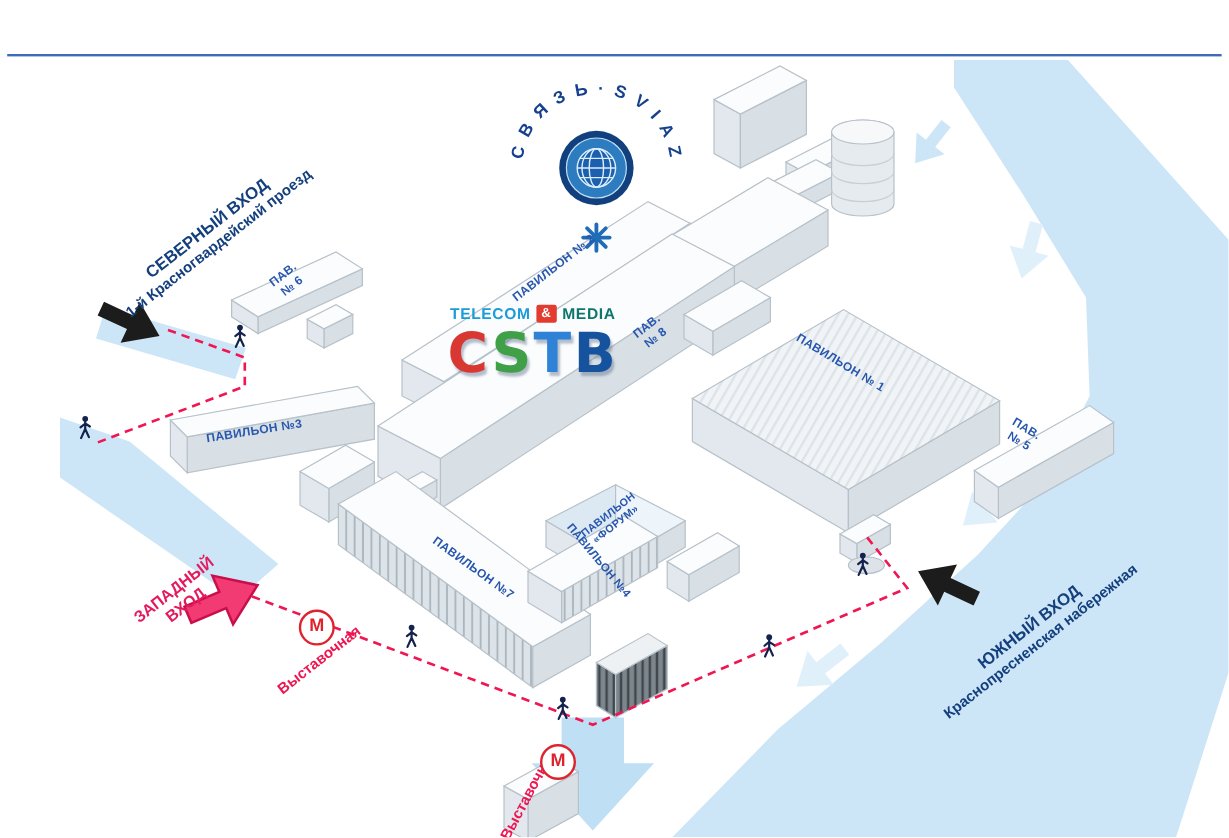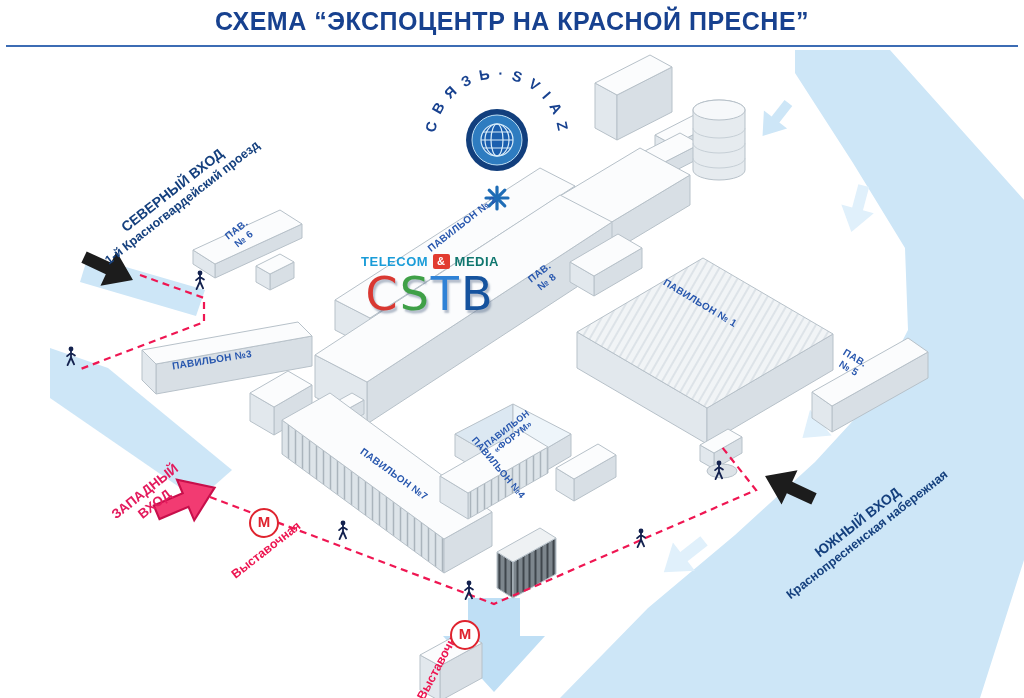--- a/index.html
+++ b/index.html
@@ -9,35 +9,34 @@
          font-size:25px;font-weight:bold;color:#17418f;letter-spacing:.5px}
   .rule{position:absolute;top:45px;left:6px;right:6px;height:2px;background:#3c6cb4}
   svg.underlay{position:absolute;left:0;top:0}
   .lbl{position:absolute;font-weight:bold;text-align:center;line-height:1.18;white-space:nowrap;color:#15407e}
   .pav{position:absolute;color:#2857ae;font-weight:bold;font-size:10px;letter-spacing:.3px;
        text-align:center;line-height:1.15;white-space:nowrap}
   .station{position:absolute;color:#ed1651;font-weight:bold;font-size:12.5px;white-space:nowrap}
   .metro{position:absolute;width:26px;height:26px;border-radius:50%;background:#fff;
          border:2px solid #df232e;color:#df232e;font-weight:bold;text-align:center;
          line-height:24px;font-size:15px;box-sizing:content-box;z-index:4}
-  .cstb-wrap{position:absolute;left:342px;top:254px;width:176px;text-align:center;z-index:5}
+  .cstb-wrap{position:absolute;left:356px;top:254px;width:176px;text-align:center;z-index:5}
   .cstb-top{display:flex;justify-content:center;align-items:center;gap:5px;
             font-size:13px;font-weight:bold;letter-spacing:.5px}
   .amp{background:#e23b30;color:#fff;font-size:11px;line-height:1;padding:2px 4px;border-radius:2px}
-  .cstb-big{font-family:"DejaVu Sans",sans-serif;font-size:46px;font-weight:400;line-height:1;
+  .cstb-big{font-family:"DejaVu Sans",sans-serif;font-size:46px;font-weight:700;line-height:1;
             letter-spacing:2px;margin-top:2px;text-shadow:2px 3px 2px rgba(90,110,140,.45)}
   .emblem{position:absolute;left:417px;top:52px;z-index:3}
   .z3{z-index:3}
 </style>
 </head>
 <body>
 
 <div class="stage">
 
-  <div class="title">СХЕМА “ЭКСПОЦЕНТР НА КРАСНОЙ ПРЕСНЕ”</div>
   <div class="rule"></div>
 
   <svg class="underlay" width="1024" height="698" viewBox="0 0 1024 698">
     <defs>
       <symbol id="walker" viewBox="0 0 12 20">
         <circle cx="6" cy="2.6" r="2.1" fill="#14224f"></circle>
         <path d="M6 4.6 L6 10 M6 6 L2.6 8.8 M6 6 L9.4 8.2 M6 10 L3 16.6 M6 10 L8.7 15.9" stroke="#14224f" stroke-width="1.6" fill="none" stroke-linecap="round"></path>
       </symbol>
       <path id="arrowShape" d="M0,7 L15,7 L15,0 L30,10.5 L15,21 L15,14 L0,14 Z"></path>
       <pattern id="ridges" width="7" height="7" patternUnits="userSpaceOnUse" patternTransform="rotate(30)">

